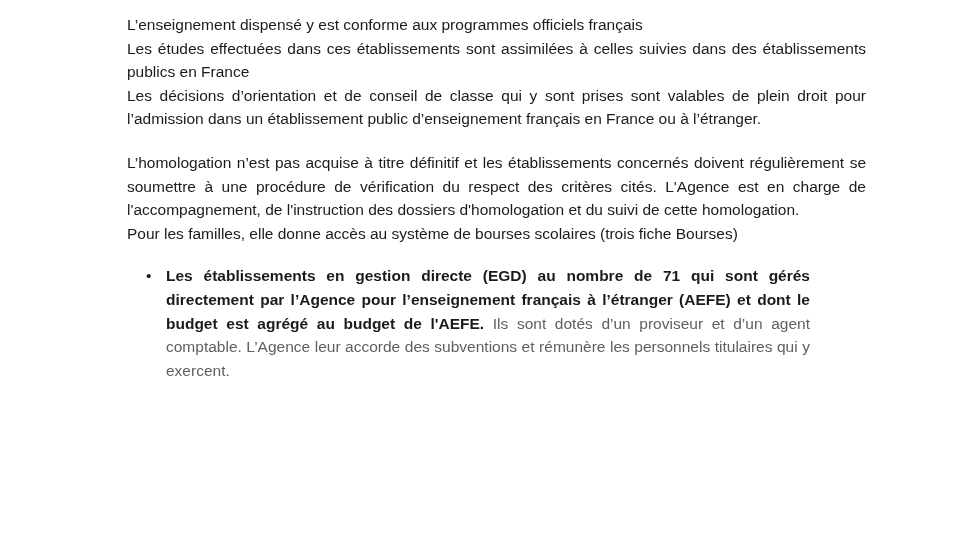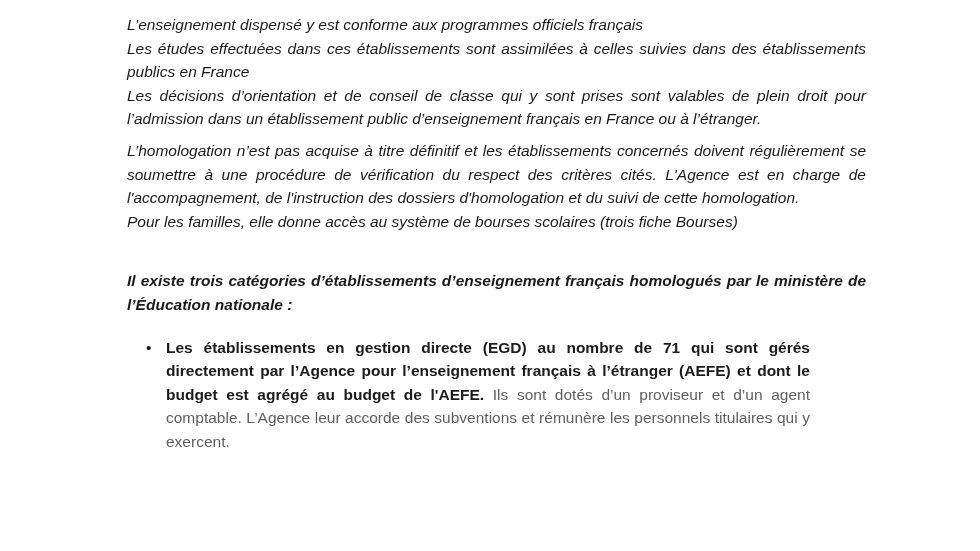--- a/index.html
+++ b/index.html
@@ -22,22 +22,22 @@
   .column {
     position: absolute;
     left: 127px;
     top: 13px;
     width: 739px;
     color: #1b1b1b;
     font-size: 15.5px;
     line-height: 23.6px;
     text-align: justify;
   }
-  .para { margin: 0; font-style: italic; }
-  .sp-blank { margin-top: 8px; }   
+  .para { margin: 0; }
+  .sp-blank { margin-top: 20px; }   
   .sp-large { margin-top: 36px; }   
   .sp-med   { margin-top: 19px; }   
   .bold { font-weight: bold; }
   .gray { color: #5f5f5f; }
   .bullet-row {
     display: flex;
     margin-left: 19px;
     width: 664px;
   }
   .bullet-dot {
@@ -60,21 +60,20 @@
 
     <p class="para">Les études effectuées dans ces établissements sont assimilées à celles suivies dans des établissements publics en France</p>
 
     <p class="para">Les décisions d’orientation et de conseil de classe qui y sont prises sont valables de plein droit pour l’admission dans un établissement public d’enseignement français en France ou à l’étranger.</p>
 
     <p class="para sp-blank">L’homologation n’est pas acquise à titre définitif et les établissements concernés doivent régulièrement se soumettre à une procédure de vérification du respect des critères cités. L'Agence est en charge de l'accompagnement, de l'instruction des dossiers d'homologation et du suivi de cette homologation.</p>
 
 
     <p class="para">Pour les familles, elle donne accès au système de bourses scolaires (trois fiche Bourses)</p>
 
-    <p class="para bold sp-large">Il existe trois catégories d’établissements d’enseignement français homologués par le ministère de l’Éducation nationale :</p>
 
     <div class="bullet-row sp-med">
       <span class="bullet-dot">•</span>
       <div class="bullet-text"><span class="bold">Les établissements en gestion directe (EGD) au nombre de 71 qui sont gérés directement par l’Agence pour l’enseignement français à l’étranger (AEFE) et dont le budget est agrégé au budget de l'AEFE.</span><span class="gray"> Ils sont dotés d’un proviseur et d’un agent comptable. L’Agence leur accorde des subventions et rémunère les personnels titulaires qui y exercent.</span></div>
     </div>
 
   </div>
 </div>
 
 </body></html>

